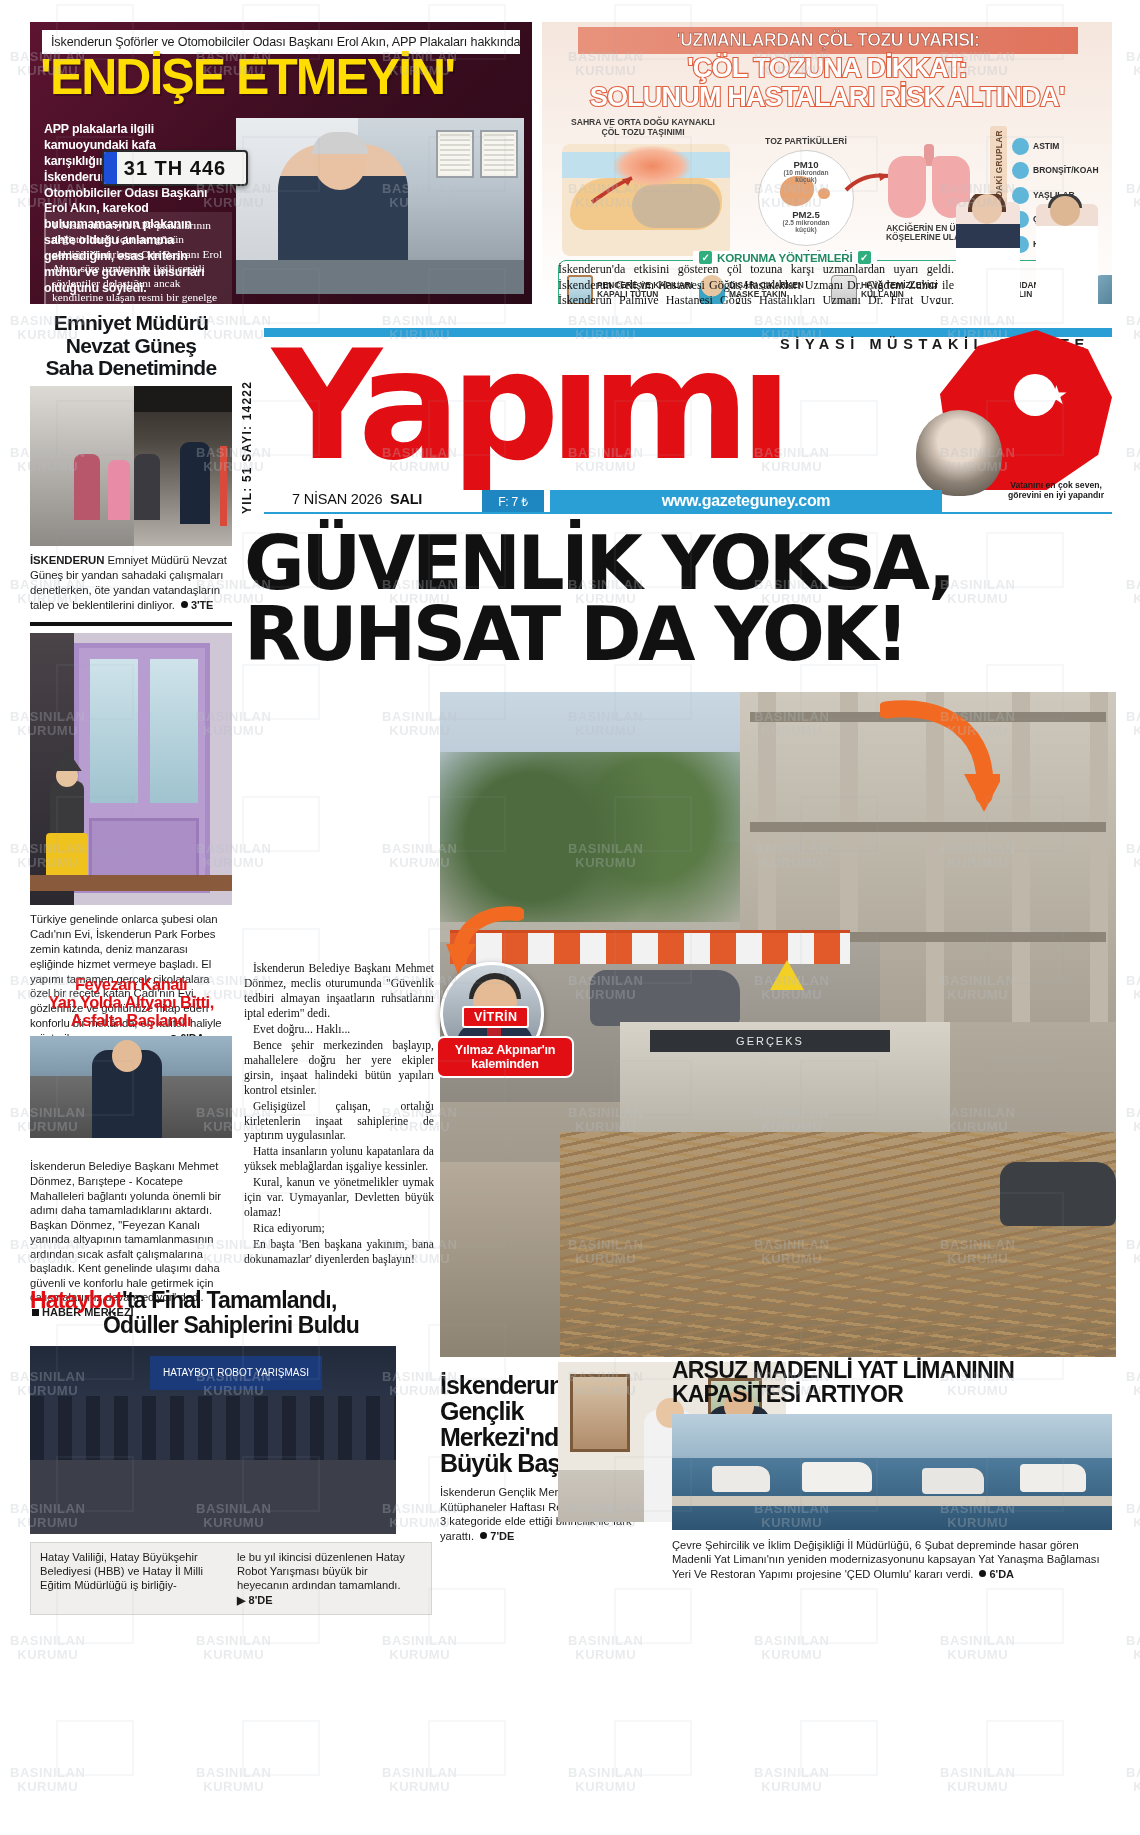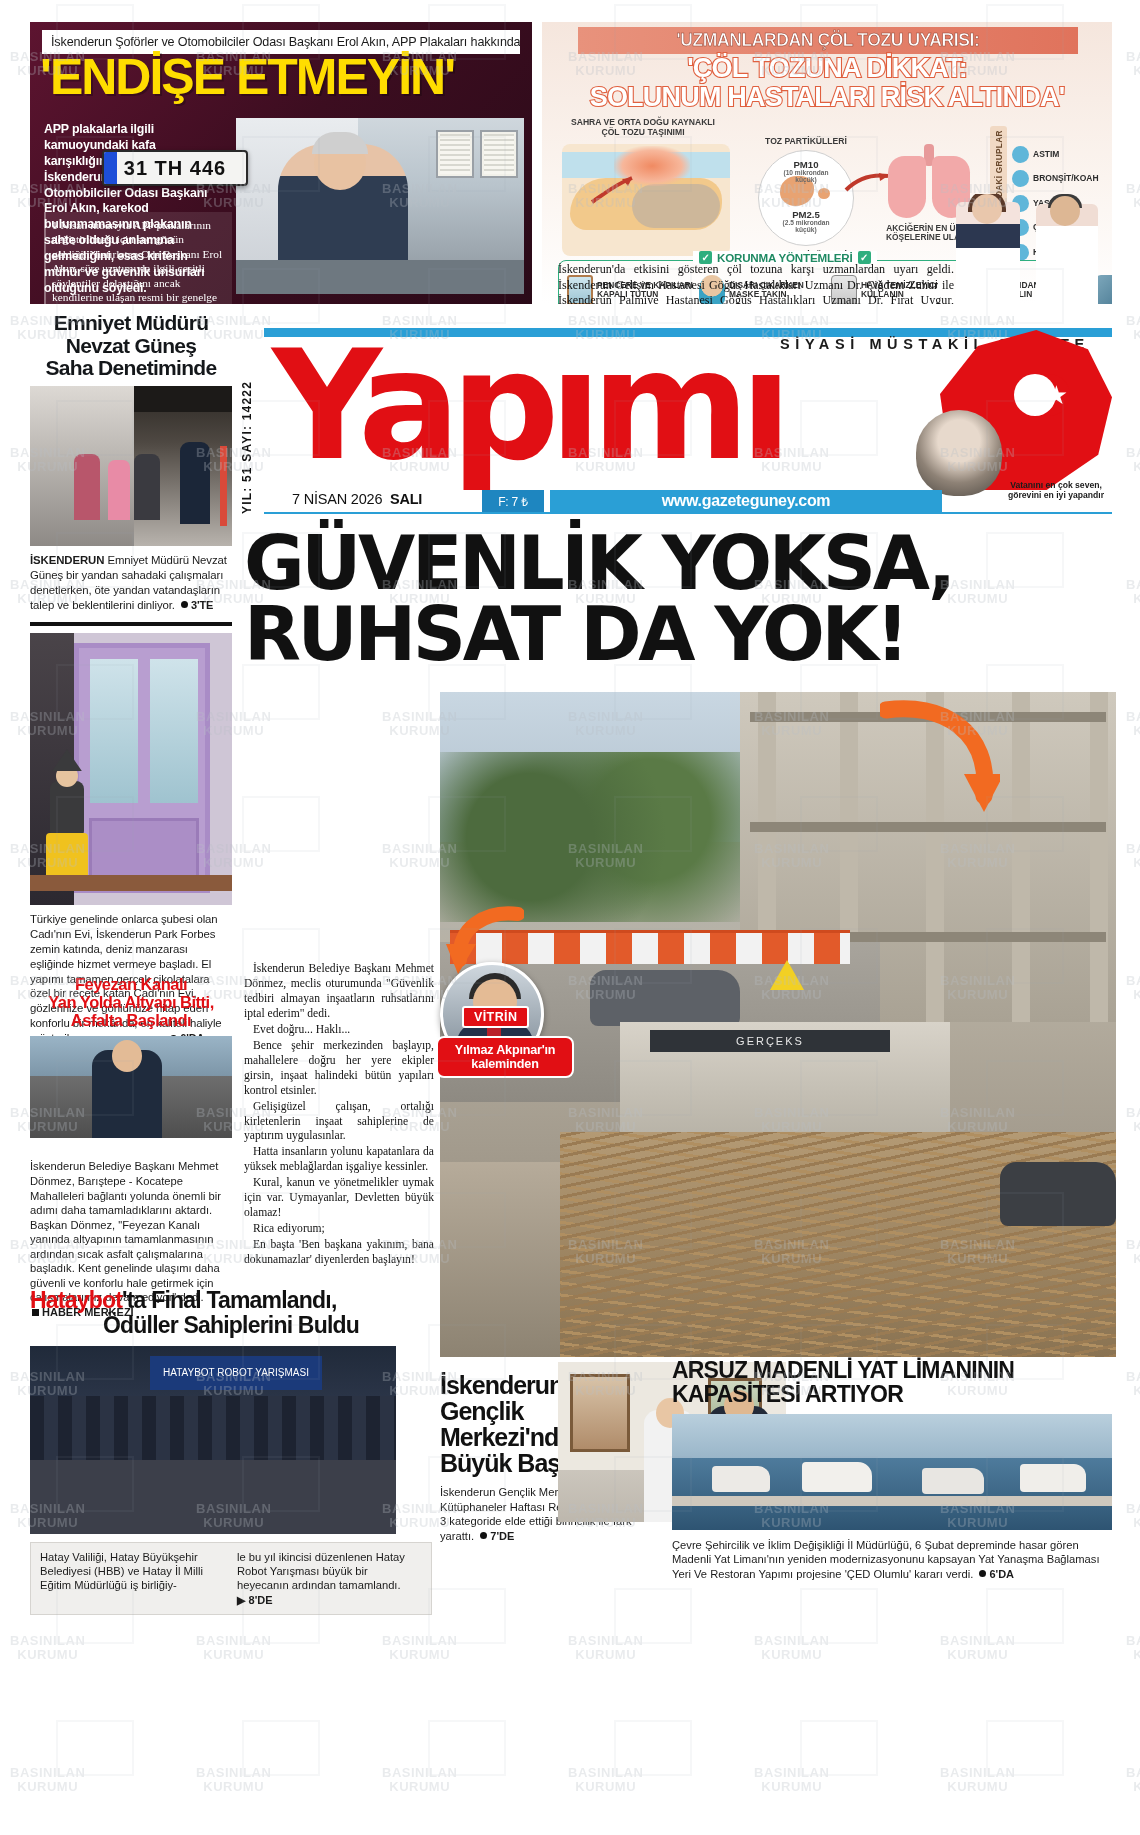--- a/index.html
+++ b/index.html
@@ -147,21 +147,21 @@
   .lungs .T{position:absolute;left:46px;top:4px;width:10px;height:22px;background:#e79a9a;border-radius:4px;}
   .lcap{position:absolute;left:0;top:84px;width:104px;text-align:center;font-size:8.4px;font-weight:bold;color:#3a3a3a;line-height:1.12;}
 
   .vlabel{
     position:absolute; top:8px; width:17px; height:124px;
     background:#f1d9c4; border-radius:3px;
     writing-mode: vertical-rl; transform: rotate(180deg);
     font-size:8.4px; font-weight:bold; color:#6b4a2e; text-align:center;
     display:flex; align-items:center; justify-content:center; letter-spacing:.2px;
   }
-  .rgroup{position:absolute;top:24px;width:104px;}
+  .rgroup{position:absolute;top:16px;width:104px;}
   .ritem{display:flex;align-items:center;gap:4px;height:24.5px;}
   .rdot{width:17px;height:17px;border-radius:50%;background:#5fb6d9;flex:0 0 17px;}
   .rtxt{font-size:8.5px;font-weight:bold;color:#2d2d2d;line-height:1.06;}
 
   .protect {
     position:absolute; left:16px; top:238px; width:540px; height:88px;
     border:1.6px solid #2fae7e; border-radius:8px;
   }
   .protect-title{
     position:absolute;left:134px;top:-10px;background:#fff;padding:0 6px;

